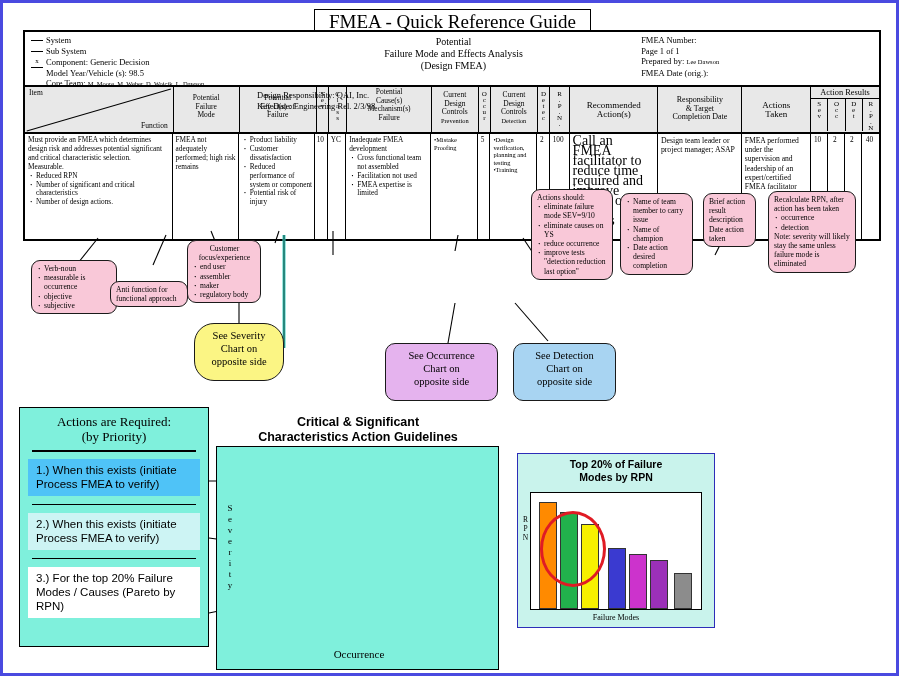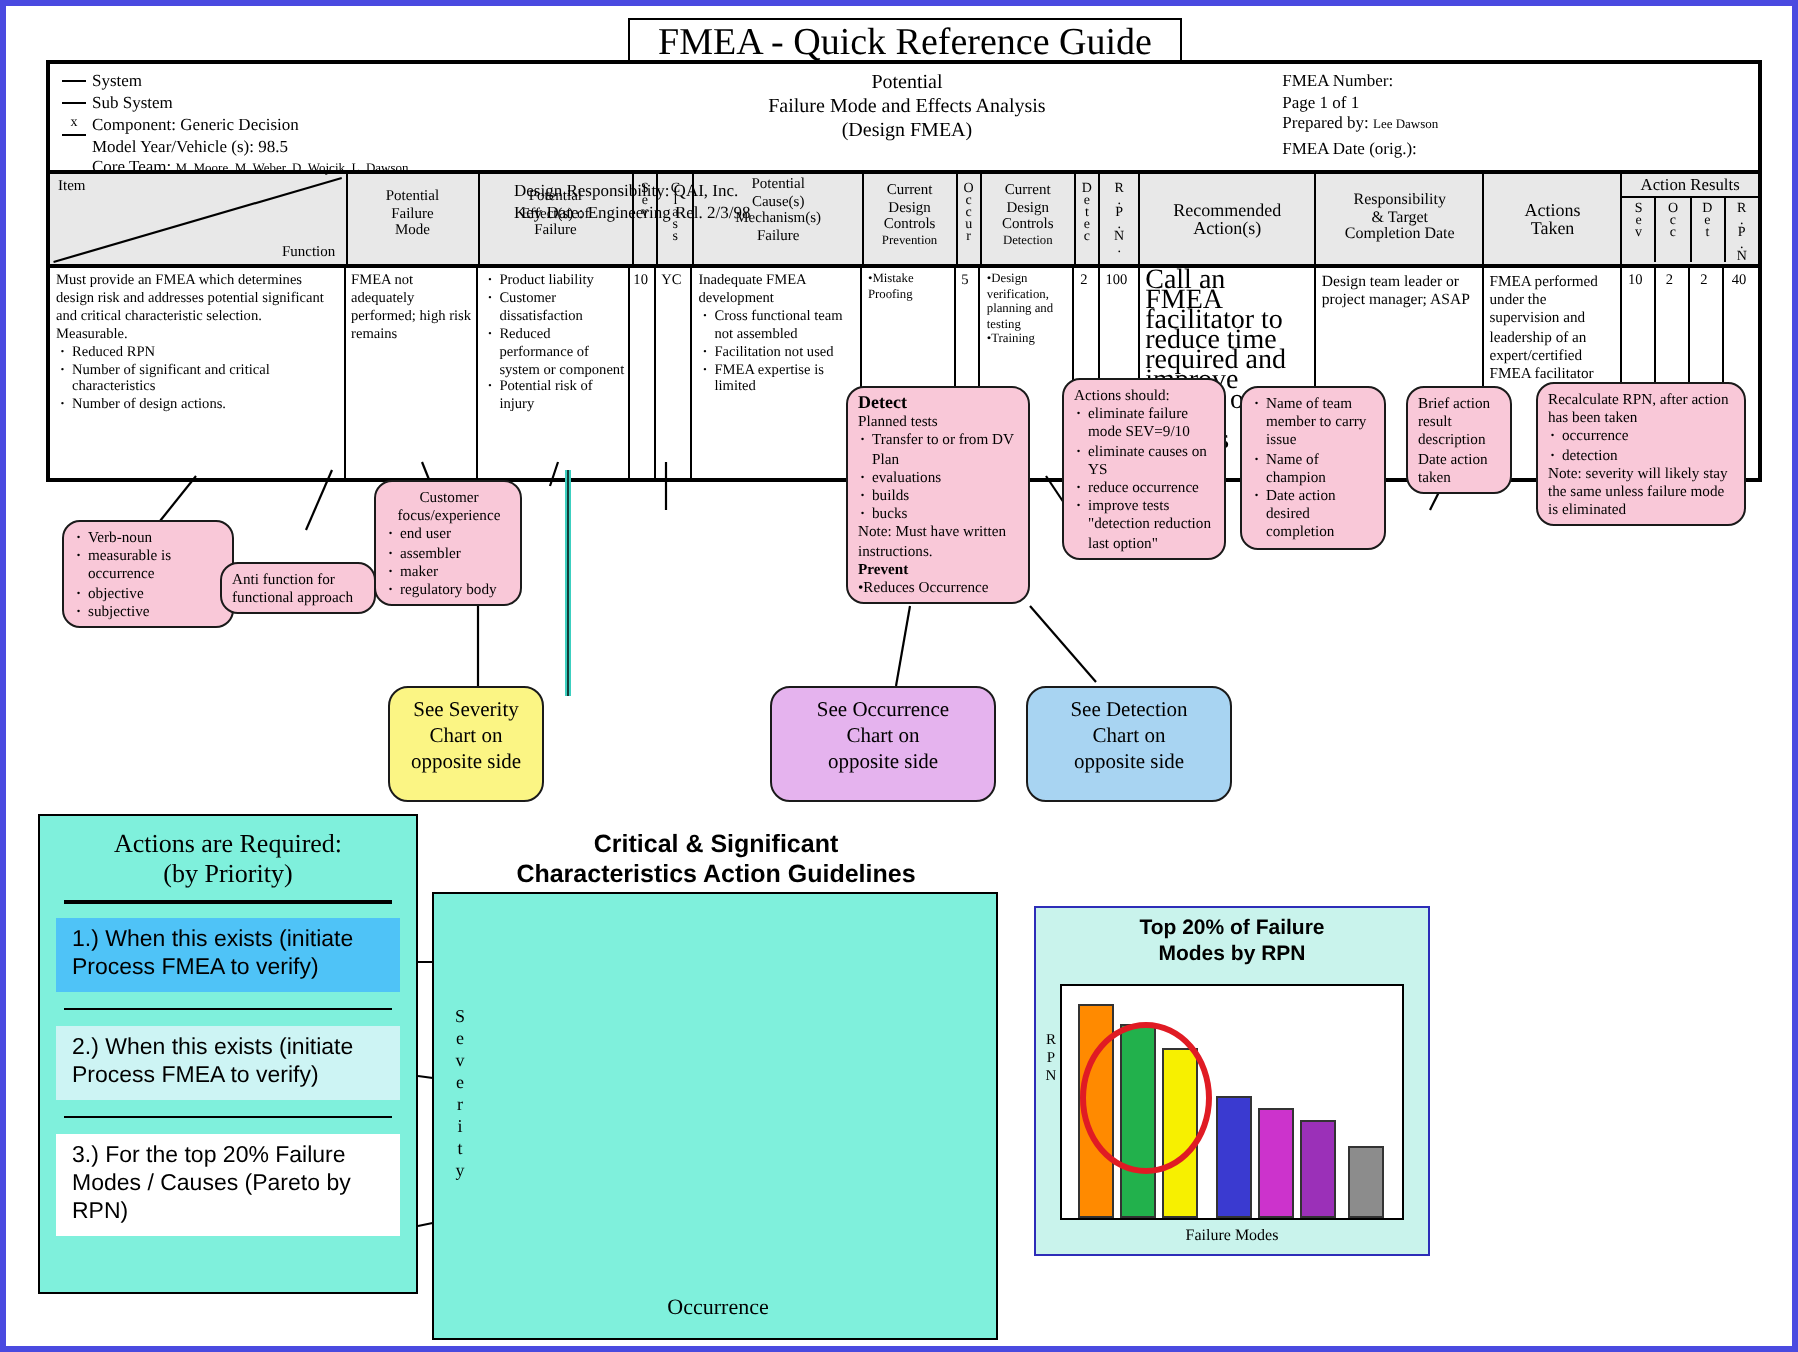--- a/index.html
+++ b/index.html
@@ -404,33 +404,20 @@
     <div style="text-align:center;">Customer focus/experience</div>
     <ul>
       <li>end user</li>
       <li>assembler</li>
       <li>maker</li>
       <li>regulatory body</li>
     </ul>
   </div>
 
 
-  <div class="callout" style="left:420px;top:190px;width:92px;">
-    <div style="font-weight:bold;font-size:9px;">Detect</div>
-    <div>Planned tests</div>
-    <ul>
-      <li>Transfer to or from DV Plan</li>
-      <li>evaluations</li>
-      <li>builds</li>
-      <li>bucks</li>
-    </ul>
-    <div>Note: Must have written instructions.</div>
-    <div style="font-weight:bold;">Prevent</div>
-    <div>•Reduces Occurrence</div>
-  </div>
 
   <div class="callout" style="left:528px;top:186px;width:82px;">
     <div>Actions should:</div>
     <ul>
       <li>eliminate failure mode SEV=9/10</li>
       <li>eliminate causes on YS</li>
       <li>reduce occurrence</li>
       <li>improve tests "detection reduction last option"</li>
     </ul>
   </div>
@@ -441,30 +428,30 @@
       <li>Name of champion</li>
       <li>Date action desired completion</li>
     </ul>
   </div>
 
   <div class="callout" style="left:700px;top:190px;width:53px;">
     <div>Brief action result description</div>
     <div>Date action taken</div>
   </div>
 
-  <div class="callout" style="left:765px;top:188px;width:105px;">
+  <div class="callout" style="left:765px;top:188px;width:88px;">
     <div>Recalculate RPN, after action has been taken</div>
     <ul>
       <li>occurrence</li>
       <li>detection</li>
     </ul>
     <div><b>Note</b><span>: severity will likely stay the same unless failure mode is eliminated</span></div>
   </div>
 
-  <div class="chartbox cb-yellow" style="left:191px;top:340px;width:78px;height:58px;">
+  <div class="chartbox cb-yellow" style="left:191px;top:320px;width:90px;height:58px;border-radius:20px;">
     <div>See Severity</div>
     <div>Chart on</div>
     <div>opposite side</div>
   </div>
   <div class="chartbox cb-purple" style="left:382px;top:340px;width:113px;height:58px;">
     <div>See Occurrence</div>
     <div>Chart on</div>
     <div>opposite side</div>
   </div>
   <div class="chartbox cb-blue" style="left:510px;top:340px;width:103px;height:58px;">

